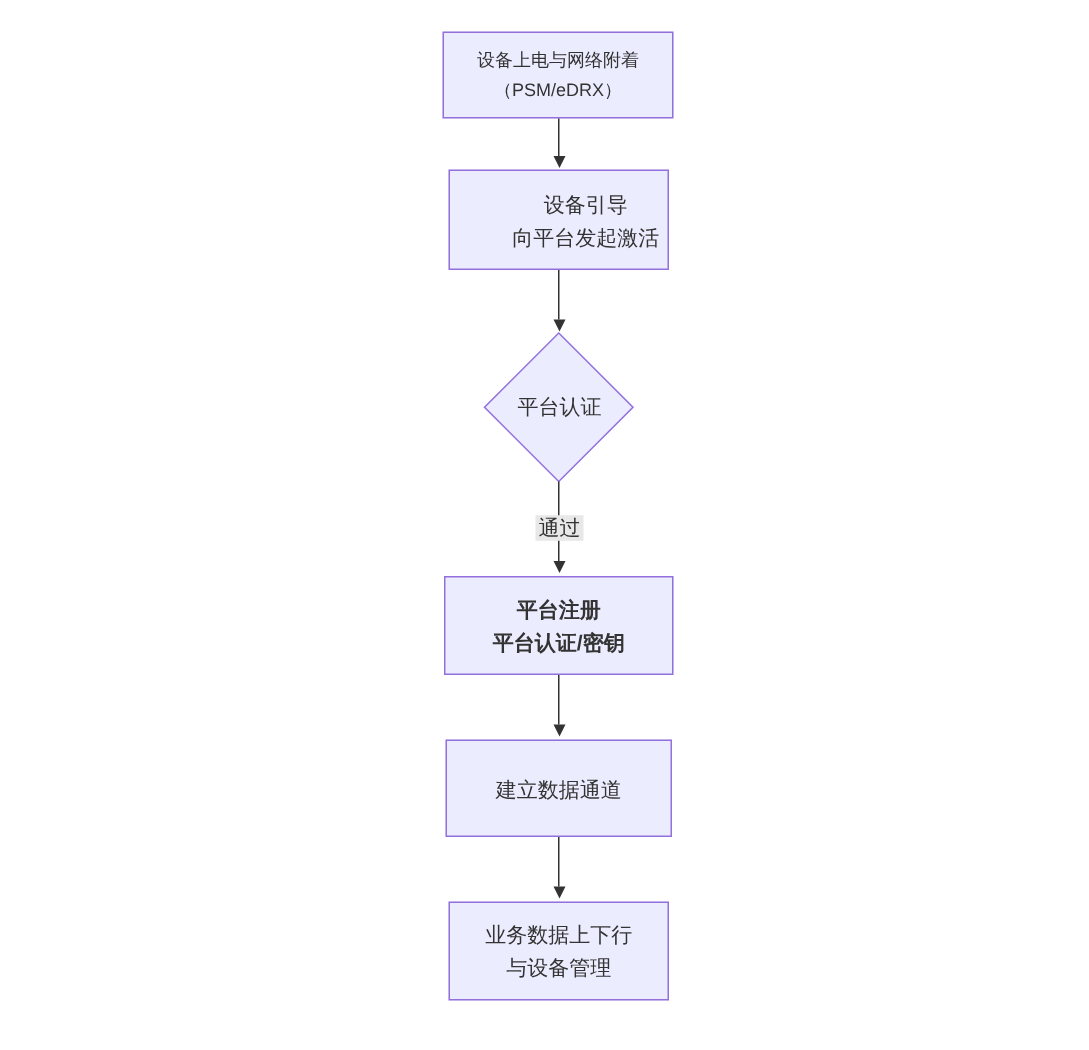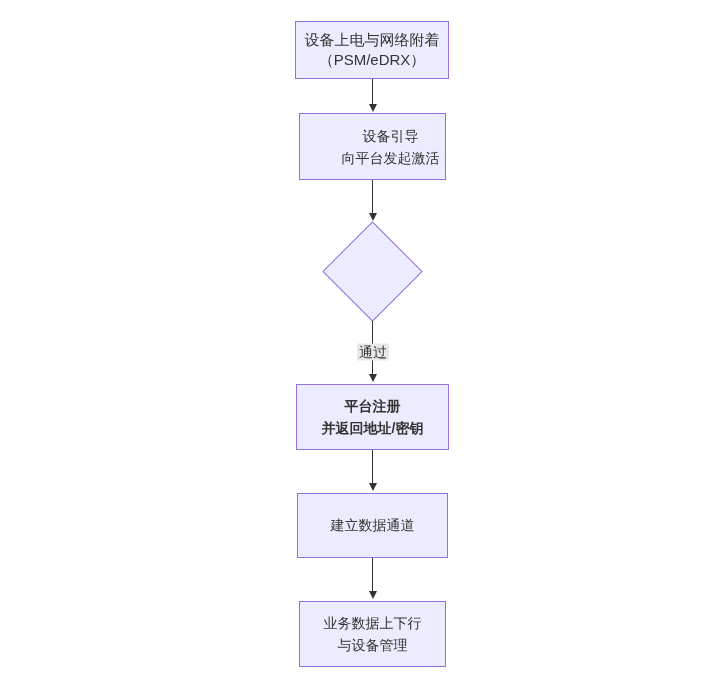--- a/index.html
+++ b/index.html
@@ -21,21 +21,21 @@
     border: 1px solid #9370DB;
     color: #333333;
     display: flex;
     flex-direction: column;
     align-items: center;
     justify-content: center;
     text-align: center;
     font-size: 14px;
     line-height: 22px;
   }
-  .node.small-text { font-size: 15px; line-height: 20px; }
+  .node.small-text { font-size: 12px; line-height: 20px; }
   .edge {
     position: absolute;
     width: 9px;
     display: flex;
     flex-direction: column;
     align-items: center;
   }
   .edge .line {
     width: 1px;
     flex: 1 1 auto;
@@ -103,38 +103,39 @@
     <div>设备引导</div>
     <div>向平台发起激活</div>
   </div>
 
   <div class="edge" style="left:368px; top:180px; height:41px;">
     <div class="line"></div>
     <div class="head"></div>
   </div>
 
   <div class="diamond-shape"></div>
+  <div class="diamond-label">平台认证</div>
 
   <div class="edge" style="left:368px; top:321px; height:61px;">
     <div class="line"></div>
     <div class="head"></div>
   </div>
   <div class="edge-label">通过</div>
 
   <div class="node" style="left:296px; top:384px; width:153px; height:66px;font-weight:bold;">
     <div>平台注册</div>
-    <div>并返回地址/密钥</div>
+    <div>平台认证/密钥</div>
   </div>
 
   <div class="edge" style="left:368px; top:450px; height:41px;">
     <div class="line"></div>
     <div class="head"></div>
   </div>
 
-  <div class="node" style="left:297px; top:493px; width:151px; height:65px;font-family:Liberation Mono, monospace;">
+  <div class="node" style="left:297px; top:493px; width:151px; height:65px;">
     <div>建立数据通道</div>
   </div>
 
   <div class="edge" style="left:368px; top:558px; height:41px;">
     <div class="line"></div>
     <div class="head"></div>
   </div>
 
   <div class="node" style="left:299px; top:601px; width:147px; height:66px;">
     <div>业务数据上下行</div>

